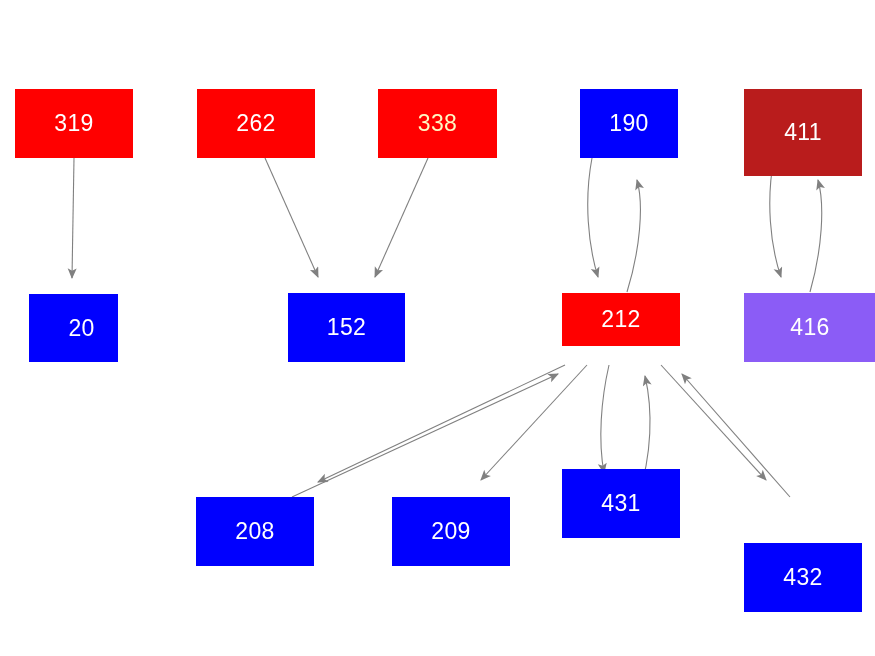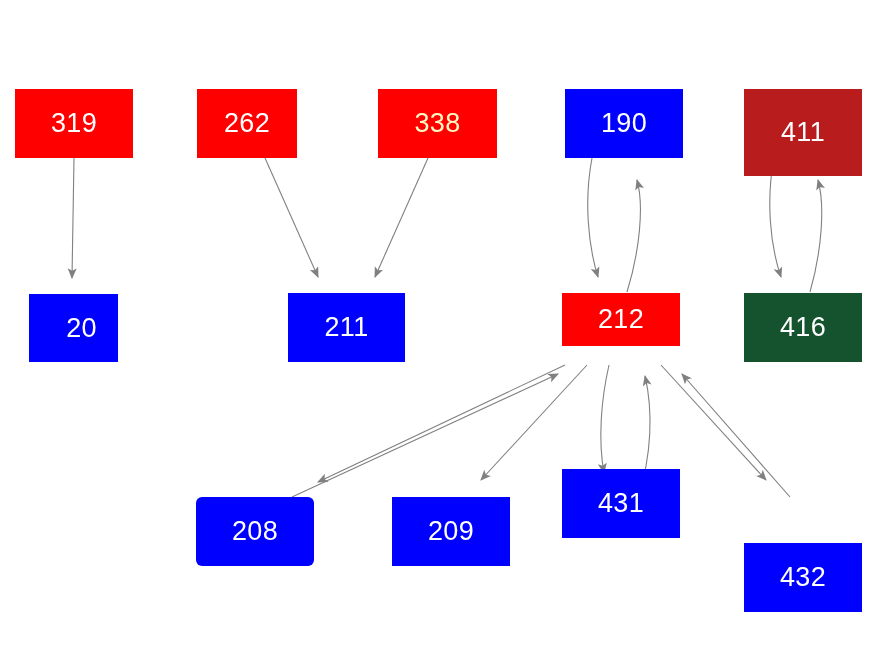--- a/index.html
+++ b/index.html
@@ -25,21 +25,21 @@
     height: 656px;
     pointer-events: none;
   }
   .graph-node {
     position: absolute;
     box-sizing: border-box;
     display: flex;
     align-items: center;
     justify-content: center;
     color: #ffffff;
-    font-size: 27px;
+    font-size: 23px;
     font-family: "Liberation Sans", sans-serif;
     letter-spacing: 0.3px;
     line-height: 1;
     user-select: none;
     text-align: center;
   }
   .node-red   { background: #ff0000; }
   .node-blue  { background: #0000ff; }
   .edge-path {
     fill: none;
@@ -73,45 +73,45 @@
         <path class="edge-path" d="M 638,497 C 652,455 653,410 645,376" stroke="#808080" marker-end="url(#arrowhead)"></path>
         <path class="edge-path" d="M 661,365 L 766,480" stroke="#808080" marker-end="url(#arrowhead)"></path>
         <path class="edge-path" d="M 790,497 L 682,374" stroke="#808080" marker-end="url(#arrowhead)"></path>
       </g>
   </svg>
 
   <div id="nodes-group">
       <div class="graph-node node-red" style="left: 15px; top: 89px; width: 118px; height: 69px; background: rgb(255, 0, 0); color: rgb(255, 255, 255);">
         <span>319</span>
       </div>
-      <div class="graph-node node-red" style="left: 197px; top: 89px; width: 100px; height: 69px; background: rgb(255, 0, 0); color: rgb(255, 255, 255);">
+      <div class="graph-node node-red" style="left: 197px; top: 89px; width: 118px; height: 69px; background: rgb(255, 0, 0); color: rgb(255, 255, 255);">
         <span>262</span>
       </div>
       <div class="graph-node node-red" style="left: 378px; top: 89px; width: 119px; height: 69px; background: rgb(255, 0, 0); color: #fef9c3;">
         <span>338</span>
       </div>
-      <div class="graph-node node-blue" style="left: 565px; top: 89px; width: 118px; height: 69px; background: rgb(0, 0, 255); color: rgb(255, 255, 255);">
+      <div class="graph-node node-blue" style="left: 580px; top: 89px; width: 98px; height: 69px; background: rgb(0, 0, 255); color: rgb(255, 255, 255);">
         <span>190</span>
       </div>
       <div class="graph-node node-red" style="left: 744px; top: 89px; width: 118px; height: 87px; background: #b91c1c; color: rgb(255, 255, 255);">
         <span>411</span>
       </div>
       <div class="graph-node node-blue" style="left: 29px; top: 294px; width: 89px; height: 68px; background: rgb(0, 0, 255); color: rgb(255, 255, 255); padding-left: 16px;">
         <span>20</span>
       </div>
       <div class="graph-node node-blue" style="left: 288px; top: 293px; width: 117px; height: 69px; background: rgb(0, 0, 255); color: rgb(255, 255, 255);">
-        <span>211</span>
+        <span>152</span>
       </div>
       <div class="graph-node node-red" style="left: 562px; top: 293px; width: 118px; height: 53px; background: rgb(255, 0, 0); color: rgb(255, 255, 255);">
         <span>212</span>
       </div>
-      <div class="graph-node node-blue" style="left: 744px; top: 293px; width: 118px; height: 69px; background: #14532d; color: rgb(255, 255, 255);">
+      <div class="graph-node node-blue" style="left: 744px; top: 293px; width: 132px; height: 69px; background: #8b5cf6; color: rgb(255, 255, 255);">
         <span>416</span>
       </div>
-      <div class="graph-node node-blue" style="left: 196px; top: 497px; width: 118px; height: 69px; background: rgb(0, 0, 255); color: rgb(255, 255, 255); border-radius: 6px;">
+      <div class="graph-node node-blue" style="left: 196px; top: 497px; width: 118px; height: 69px; background: rgb(0, 0, 255); color: rgb(255, 255, 255);">
         <span>208</span>
       </div>
       <div class="graph-node node-blue" style="left: 380px; top: 497px; width: 118px; height: 69px; background: rgb(0, 0, 255); color: rgb(255, 255, 255); margin-left: 12px;">
         <span>209</span>
       </div>
       <div class="graph-node node-blue" style="left: 562px; top: 469px; width: 118px; height: 69px; background: rgb(0, 0, 255); color: rgb(255, 255, 255);">
         <span>431</span>
       </div>
       <div class="graph-node node-blue" style="left: 744px; top: 497px; width: 118px; height: 69px; background: rgb(0, 0, 255); color: rgb(255, 255, 255); margin-top: 46px;">
         <span>432</span>

